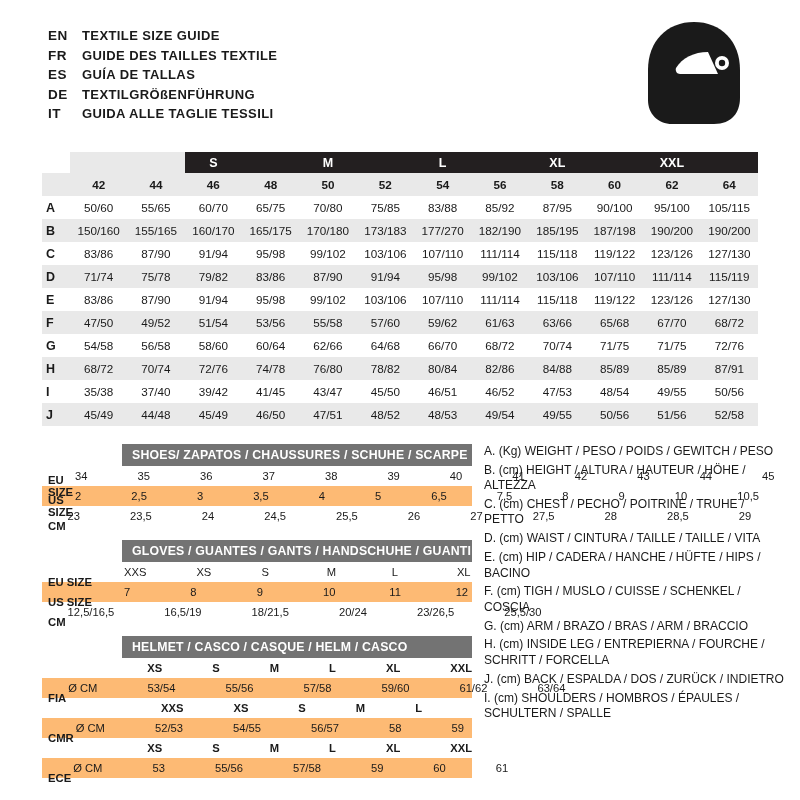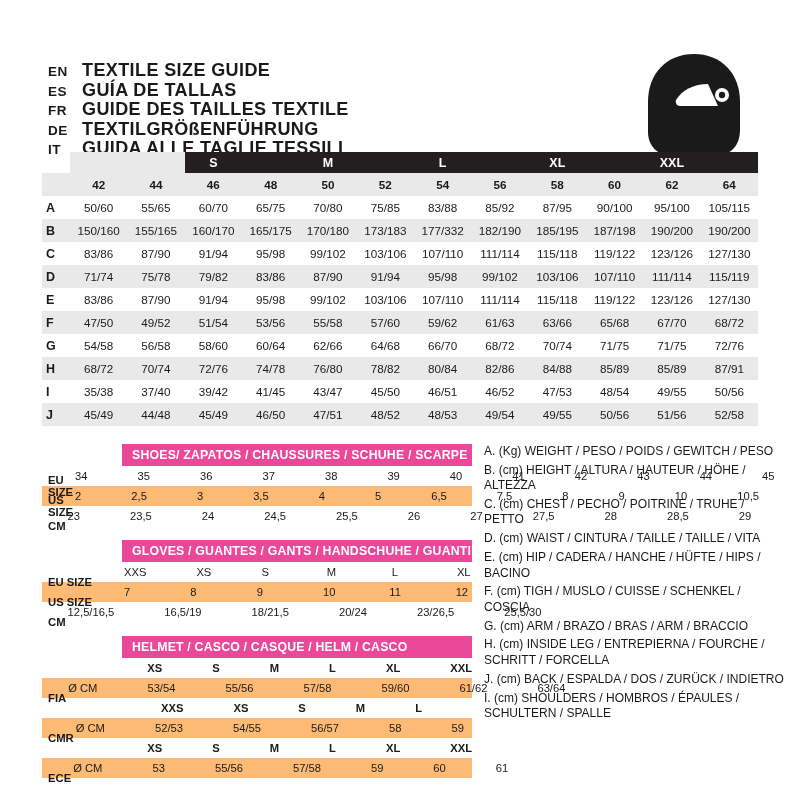--- a/index.html
+++ b/index.html
@@ -6,27 +6,27 @@
   html, body {
     margin: 0; padding: 0;
     width: 800px; height: 800px;
     background: #ffffff;
     font-family: "Liberation Sans", sans-serif;
     color: #1a1a1a;
   }
   .page { position: relative; width: 800px; height: 800px; overflow: hidden; }
 
   
-  .header { position: absolute; left: 0; top: 0; width: 800px; height: 140px; margin-top: 32px; }
+  .header { position: absolute; left: 0; top: 0; width: 800px; height: 140px; }
   .titles { position: absolute; left: 48px; top: 28px; }
   .title-row { display: flex; align-items: baseline; height: 19.5px; }
   .title-lang {
     width: 34px; font-size: 13.5px; font-weight: bold; letter-spacing: .4px;
   }
-  .title-text { font-size: 18px; font-weight: bold; letter-spacing: .4px; }
+  .title-text { font-size: 13px; font-weight: bold; letter-spacing: .4px; }
 
   
   .helmet { position: absolute; right: 52px; top: 18px; }
 
   
   .sizetable { position: absolute; left: 42px; top: 152px; width: 716px; }
   .st-row { display: flex; height: 23px; align-items: stretch; }
   .st-row.band { height: 21px; }
   .st-gr { width: 28px; font-size: 12.5px; font-weight: bold; display: flex; align-items: center; padding-left: 4px; }
   .st-cell {
@@ -39,21 +39,21 @@
     flex: 1 1 0; display: flex; align-items: center; justify-content: center;
     font-size: 12.5px; font-weight: bold; color: #ffffff;
   }
   .band-cell.dark { background: #231f20; }
   .band-cell.grey { background: #e9e9e9; }
 
   
   .blocks { position: absolute; left: 42px; top: 444px; width: 430px; }
   .blk { margin-bottom: 14px; }
   .blk-title {
-    background: #ec4899; color: #fff; font-size: 12.3px; font-weight: bold;
+    background: #737373; color: #fff; font-size: 12.3px; font-weight: bold;
     padding: 4px 0 4px 10px; letter-spacing: .2px; margin-left: 80px;
   }
   .blk-row { display: flex; height: 20px; align-items: center; }
   .blk-row.shade { background: #fdba74; }
   .blk-lbl { width: 80px; font-size: 11.3px; font-weight: bold; padding-left: 6px; margin-top: 20px; }
   .blk-vals { flex: 1; display: flex; gap: 48px; }
   .blk-vals .v {
     flex: 1 1 0; font-size: 11.2px; text-align: left; padding-left: 2px; white-space: nowrap;
   }
   .hdrrow .v { font-weight: bold; }
@@ -72,26 +72,26 @@
 
 <div class="page">
 
   <div class="header">
     <div class="titles" id="titles">
         <div class="title-row">
           <div class="title-lang">EN</div>
           <div class="title-text">TEXTILE SIZE GUIDE</div>
         </div>
         <div class="title-row">
+          <div class="title-lang">FR</div>
+          <div class="title-text">GUIDE DES TAILLES TEXTILE</div>
+        </div>
+        <div class="title-row">
           <div class="title-lang">ES</div>
           <div class="title-text">GUÍA DE TALLAS</div>
-        </div>
-        <div class="title-row">
-          <div class="title-lang">FR</div>
-          <div class="title-text">GUIDE DES TAILLES TEXTILE</div>
         </div>
         <div class="title-row">
           <div class="title-lang">DE</div>
           <div class="title-text">TEXTILGRÖßENFÜHRUNG</div>
         </div>
         <div class="title-row">
           <div class="title-lang">IT</div>
           <div class="title-text">GUIDA ALLE TAGLIE TESSILI</div>
         </div>
       </div>
@@ -154,21 +154,21 @@
         <div class="st-cell">105/115</div>
       </div>
       <div class="st-row shade">
         <div class="st-gr">B</div>
         <div class="st-cell">150/160</div>
         <div class="st-cell">155/165</div>
         <div class="st-cell">160/170</div>
         <div class="st-cell">165/175</div>
         <div class="st-cell">170/180</div>
         <div class="st-cell">173/183</div>
-        <div class="st-cell">177/332</div>
+        <div class="st-cell">177/270</div>
         <div class="st-cell">182/190</div>
         <div class="st-cell">185/195</div>
         <div class="st-cell">187/198</div>
         <div class="st-cell">190/200</div>
         <div class="st-cell">190/200</div>
       </div>
       <div class="st-row">
         <div class="st-gr">C</div>
         <div class="st-cell">83/86</div>
         <div class="st-cell">87/90</div>

